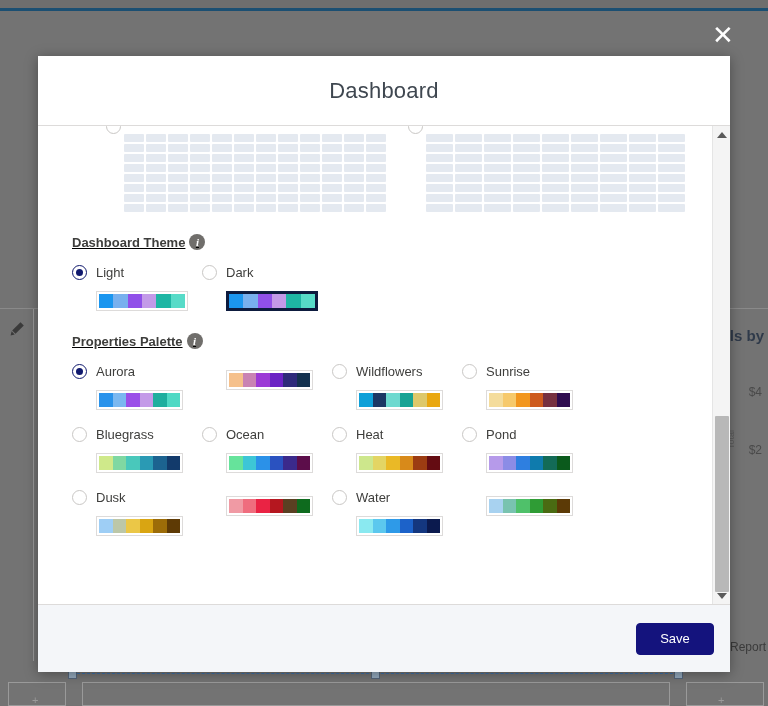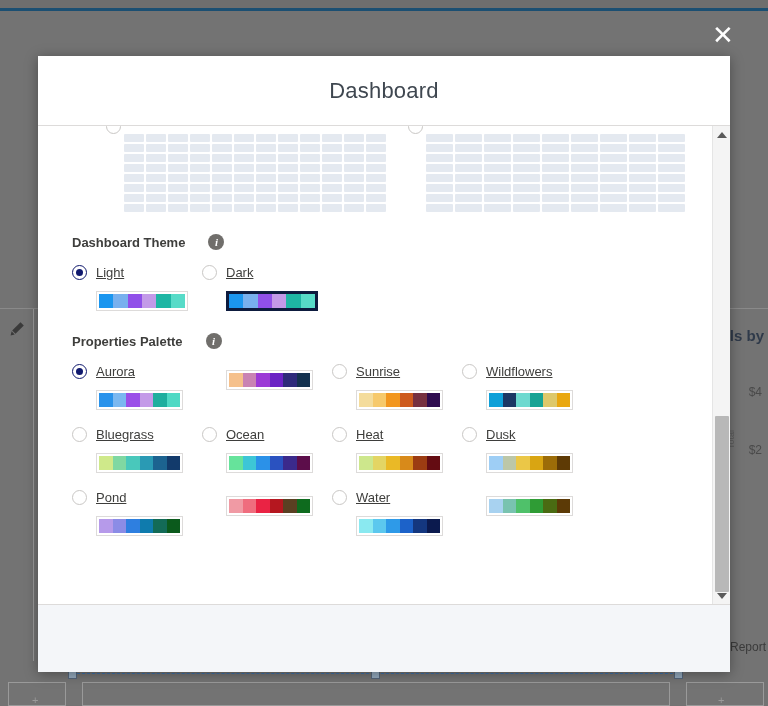--- a/index.html
+++ b/index.html
@@ -122,22 +122,22 @@
     position: absolute; top: -7px;
     width: 15px; height: 15px;
     border: 1px solid #c9c7c5; border-radius: 50%;
     background: #fff;
   }
   .grid-prev { position: absolute; top: 8px; display: flex; gap: 2px; }
   .grid-col { display: flex; flex-direction: column; gap: 2px; }
   .grid-cell { background: #e4e9f0; border-radius: 1px; }
 
   .field-label-row {
-    display: flex; align-items: center; gap: 23px;
-    margin-top: 12px; margin-bottom: 12px;
+    display: flex; align-items: center; gap: 4px;
+    margin-top: 12px; margin-bottom: 12px; text-decoration: underline;
   }
   .field-label {
     font-size: 13px; font-weight: 700; color: #3e3e3c;
   }
   .info-icon {
     width: 16px; height: 16px; border-radius: 50%;
     background: #706e6b; color: #fff;
     font-size: 11px; font-weight: 700; font-style: italic;
     font-family: "Liberation Serif", serif;
     display: flex; align-items: center; justify-content: center;
@@ -154,21 +154,21 @@
     background: #ffffff;
     position: relative;
     cursor: pointer;
   }
   .radio.checked { border-color: #10196e; border-width: 1px; }
   .radio.checked::after {
     content: ""; position: absolute;
     left: 3px; top: 3px; width: 7px; height: 7px;
     border-radius: 50%; background: #10196e;
   }
-  .opt-label { font-size: 13px; color: #3e3e3c; text-decoration: underline; }
+  .opt-label { font-size: 13px; color: #3e3e3c; }
 
   .swatch-wrap {
     margin-top: 9px; margin-left: 24px;
     width: 92px; height: 20px;
     border: 1px solid #dddbda; background: #ffffff;
     padding: 2px;
     display: flex;
     cursor: pointer;
   }
   .swatch-wrap.dark { background: #0d1b3e; border-color: #0d1b3e; border-width: 3px; padding: 0; }
@@ -549,48 +549,48 @@
               <span style="background: rgb(201, 131, 179);"></span>
               <span style="background: rgb(156, 58, 214);"></span>
               <span style="background: rgb(107, 34, 196);"></span>
               <span style="background: rgb(46, 42, 122);"></span>
               <span style="background: rgb(20, 49, 78);"></span>
             </div>
           </div>
           <div class="pal-cell">
             <div class="opt-head">
               <div class="radio"></div>
+              <div class="opt-label">Wildflowers</div>
+            </div>
+            <div class="swatch-wrap">
+              <span style="background: rgb(15, 160, 216);"></span>
+              <span style="background: rgb(28, 56, 100);"></span>
+              <span style="background: rgb(110, 217, 207);"></span>
+              <span style="background: rgb(23, 163, 148);"></span>
+              <span style="background: rgb(221, 200, 106);"></span>
+              <span style="background: rgb(233, 167, 16);"></span>
+            </div>
+          </div>
+          <div class="pal-cell">
+            <div class="opt-head">
+              <div class="radio"></div>
               <div class="opt-label">Sunrise</div>
             </div>
             <div class="swatch-wrap">
               <span style="background: rgb(244, 220, 155);"></span>
               <span style="background: rgb(246, 201, 107);"></span>
               <span style="background: rgb(242, 150, 30);"></span>
               <span style="background: rgb(205, 90, 28);"></span>
               <span style="background: rgb(118, 48, 63);"></span>
               <span style="background: rgb(46, 11, 78);"></span>
             </div>
           </div>
           <div class="pal-cell">
             <div class="opt-head">
               <div class="radio"></div>
-              <div class="opt-label">Wildflowers</div>
-            </div>
-            <div class="swatch-wrap">
-              <span style="background: rgb(15, 160, 216);"></span>
-              <span style="background: rgb(28, 56, 100);"></span>
-              <span style="background: rgb(110, 217, 207);"></span>
-              <span style="background: rgb(23, 163, 148);"></span>
-              <span style="background: rgb(221, 200, 106);"></span>
-              <span style="background: rgb(233, 167, 16);"></span>
-            </div>
-          </div>
-          <div class="pal-cell">
-            <div class="opt-head">
-              <div class="radio"></div>
               <div class="opt-label">Bluegrass</div>
             </div>
             <div class="swatch-wrap">
               <span style="background: rgb(207, 233, 138);"></span>
               <span style="background: rgb(127, 216, 162);"></span>
               <span style="background: rgb(73, 200, 187);"></span>
               <span style="background: rgb(42, 154, 180);"></span>
               <span style="background: rgb(28, 99, 144);"></span>
               <span style="background: rgb(18, 58, 107);"></span>
             </div>
@@ -619,43 +619,43 @@
               <span style="background: rgb(227, 213, 100);"></span>
               <span style="background: rgb(234, 185, 38);"></span>
               <span style="background: rgb(216, 138, 26);"></span>
               <span style="background: rgb(156, 60, 18);"></span>
               <span style="background: rgb(100, 12, 18);"></span>
             </div>
           </div>
           <div class="pal-cell">
             <div class="opt-head">
               <div class="radio"></div>
+              <div class="opt-label">Pond</div>
+            </div>
+            <div class="swatch-wrap">
+              <span style="background: rgb(182, 154, 234);"></span>
+              <span style="background: rgb(139, 140, 230);"></span>
+              <span style="background: rgb(46, 127, 224);"></span>
+              <span style="background: rgb(15, 123, 173);"></span>
+              <span style="background: rgb(19, 107, 87);"></span>
+              <span style="background: rgb(11, 90, 28);"></span>
+            </div>
+          </div>
+          <div class="pal-cell">
+            <div class="opt-head">
+              <div class="radio"></div>
               <div class="opt-label">Dusk</div>
             </div>
             <div class="swatch-wrap">
               <span style="background: rgb(158, 206, 245);"></span>
               <span style="background: rgb(188, 199, 168);"></span>
               <span style="background: rgb(235, 199, 71);"></span>
               <span style="background: rgb(217, 165, 18);"></span>
               <span style="background: rgb(156, 108, 8);"></span>
               <span style="background: rgb(94, 58, 5);"></span>
-            </div>
-          </div>
-          <div class="pal-cell">
-            <div class="opt-head">
-              <div class="radio"></div>
-              <div class="opt-label">Pond</div>
-            </div>
-            <div class="swatch-wrap">
-              <span style="background: rgb(182, 154, 234);"></span>
-              <span style="background: rgb(139, 140, 230);"></span>
-              <span style="background: rgb(46, 127, 224);"></span>
-              <span style="background: rgb(15, 123, 173);"></span>
-              <span style="background: rgb(19, 107, 87);"></span>
-              <span style="background: rgb(11, 90, 28);"></span>
             </div>
           </div>
           <div class="pal-cell">
             <div class="swatch-wrap">
               <span style="background: rgb(240, 154, 164);"></span>
               <span style="background: rgb(239, 109, 126);"></span>
               <span style="background: rgb(234, 35, 68);"></span>
               <span style="background: rgb(181, 23, 31);"></span>
               <span style="background: rgb(90, 64, 34);"></span>
               <span style="background: rgb(14, 107, 30);"></span>
@@ -694,15 +694,16 @@
           <div class="sb-tri up"></div>
         </div>
       <div class="sb-thumb"></div>
       <div class="sb-arrow down">
           <div class="sb-tri down"></div>
         </div>
     </div>
   </div>
 
   <div class="modal-footer">
+    <div class="btn btn-save">Save</div>
   </div>
 
 </div>
 
 </body></html>

